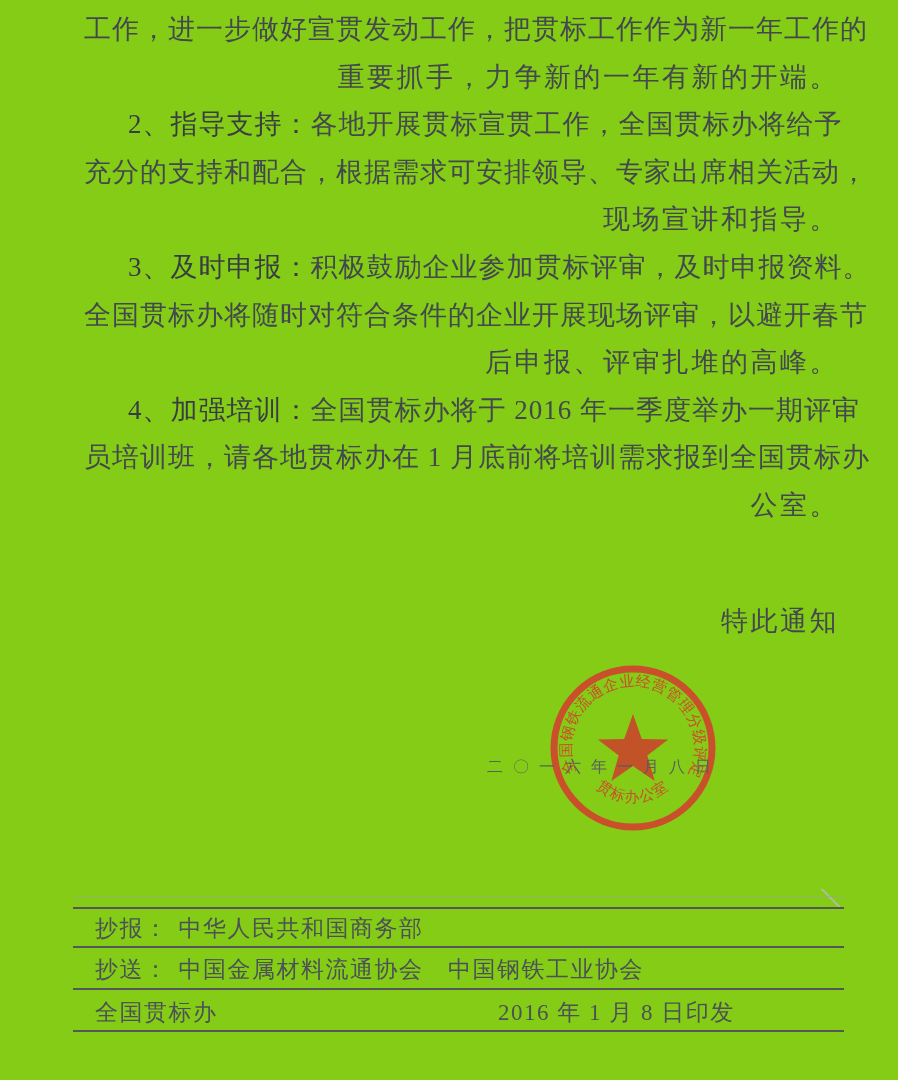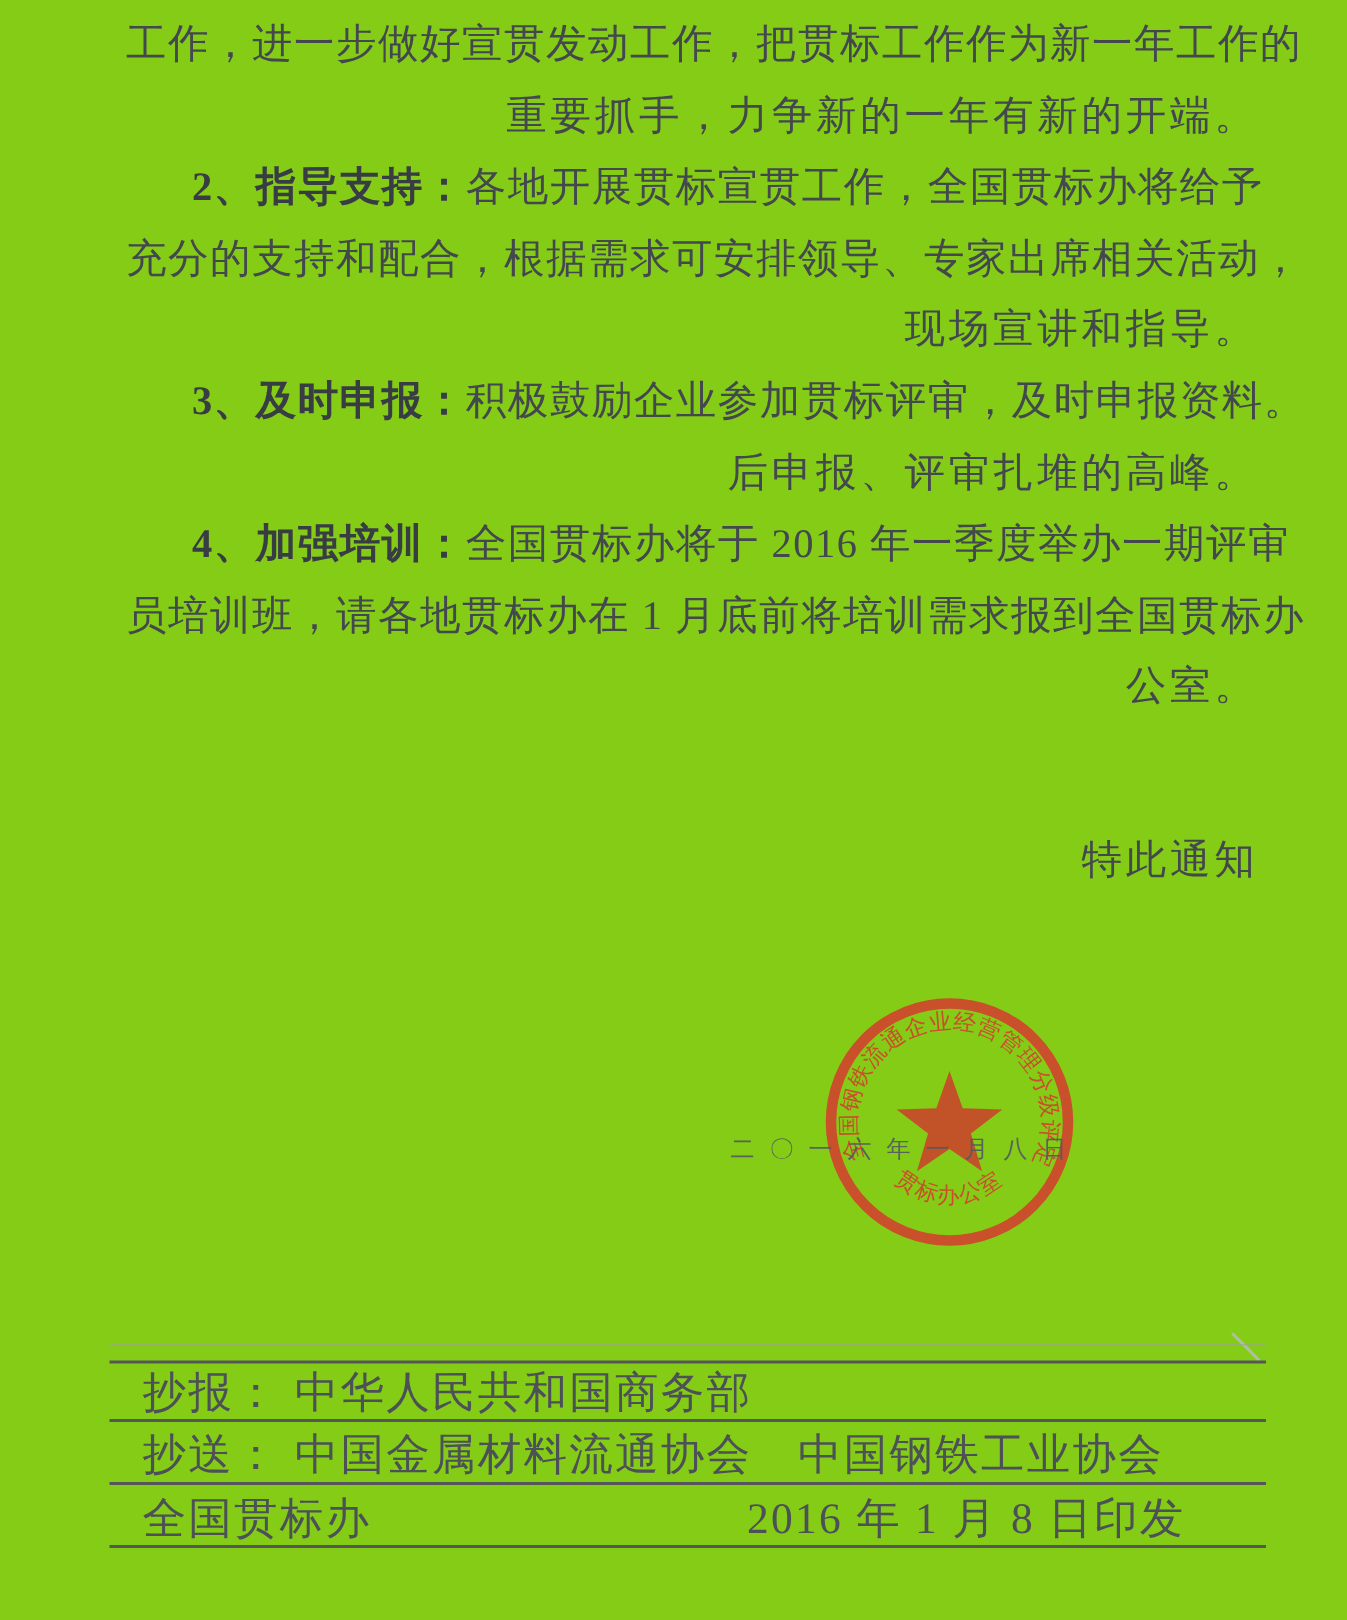--- a/index.html
+++ b/index.html
@@ -16,40 +16,40 @@
     color:#43484e;
   }
   .line{
     display:block;height:47.6px;line-height:47.6px;
     font-size:27px;letter-spacing:1px;
     text-align:justify;text-align-last:justify;
     white-space:nowrap;
   }
   .line.end{text-align:right;text-align-last:auto;letter-spacing:2.5px;}
   .line.indent{text-indent:44px;}
-  .bold{font-weight:700;color:#383d44;margin-top:32px;}
+  .bold{font-weight:400;color:#383d44;margin-top:32px;}
   .closing{margin-top:68px;}
   
   .seal{
     position:absolute;left:545px;top:663px;width:176px;height:172px;
     z-index:2;filter:blur(.35px);
   }
   .seal-date{
     position:absolute;left:487px;top:751px;width:224px;height:32px;
     line-height:32px;font-size:16px;letter-spacing:0;
     color:rgba(84,90,98,.92);
     text-align:justify;text-align-last:justify;
     z-index:3;
   }
   
   .rule{position:absolute;left:73px;width:771px;background:#54565a;height:2px;z-index:1;}
   .rule.faint{height:1px;background:#9fa1a4;opacity:.6;}
   .foot-text{
     position:absolute;left:95px;height:32px;line-height:32px;
-    font-size:29px;letter-spacing:1.5px;color:#4c5157;white-space:nowrap;
+    font-size:23px;letter-spacing:1.5px;color:#4c5157;white-space:nowrap;
   }
   .foot-text .val{margin-left:10px;}
   .print-date{position:absolute;left:498px;}
   
   .artifact{
     position:absolute;left:822px;top:888px;width:26px;height:2px;
     background:#b9bcc0;transform:rotate(45deg);transform-origin:left top;
     border-radius:2px;opacity:.8;
   }
 </style>
@@ -60,20 +60,21 @@
 
   <div class="doc-body">
     <div class="line">工作，进一步做好宣贯发动工作，把贯标工作作为新一年工作的</div>
     <div class="line end">重要抓手，力争新的一年有新的开端。</div>
 
     <div class="line indent"><span class="bold">2、指导支持：</span><span>各地开展贯标宣贯工作，全国贯标办将给予</span></div>
     <div class="line">充分的支持和配合，根据需求可安排领导、专家出席相关活动，</div>
     <div class="line end">现场宣讲和指导。</div>
 
     <div class="line indent"><span class="bold">3、及时申报：</span><span>积极鼓励企业参加贯标评审，及时申报资料。</span></div>
+    <div class="line">全国贯标办将随时对符合条件的企业开展现场评审，以避开春节</div>
     <div class="line end">后申报、评审扎堆的高峰。</div>
 
     <div class="line indent"><span class="bold">4、加强培训：</span><span>全国贯标办将于 2016 年一季度举办一期评审</span></div>
     <div class="line">员培训班，请各地贯标办在 1 月底前将培训需求报到全国贯标办</div>
     <div class="line end">公室。</div>
 
     <div class="line end indent closing">特此通知</div>
   </div>
 
   <svg class="seal" viewBox="0 0 176 172">

